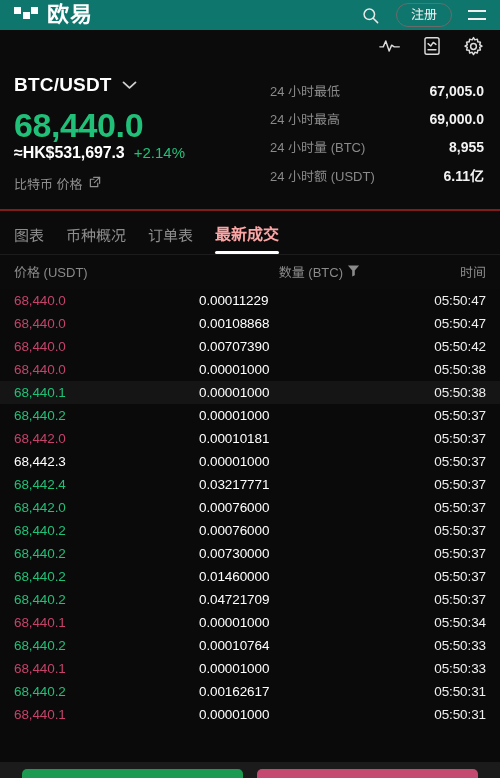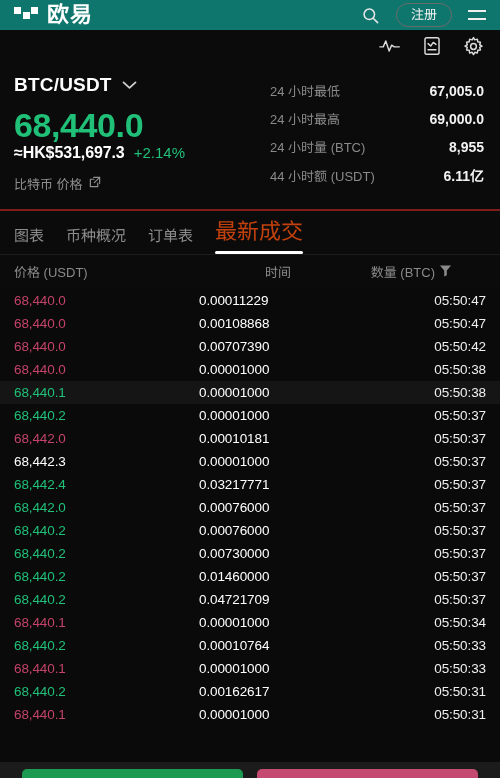--- a/index.html
+++ b/index.html
@@ -80,21 +80,21 @@
   
   .tabs {
     display:flex; align-items:flex-end; gap:22px;
     height:44px; padding:0 14px; background:#0b0b0b;
     border-bottom:1px solid #1c1c1c;
   }
   .tab {
     position:relative; color:#8d8d8d; font-size:15px; font-weight:500;
     padding-bottom:9px; white-space:nowrap;
   }
-  .tab.active { color:#c2410c; font-weight:400; font-size:22px; }
+  .tab.active { color:#fca5a5; font-weight:700; font-size:16px; }
   .tab.active::after {
     content:""; position:absolute; left:0; right:0; bottom:0;
     height:2.5px; background:#fff; border-radius:2px;
   }
 
   
   .thead {
     display:flex; align-items:center;
     height:34px; padding:0 14px; background:#0b0b0b;
   }
@@ -208,44 +208,44 @@
       </div>
       <div class="stat-row">
         <span class="stat-label">24 小时最高</span>
         <span class="stat-value">69,000.0</span>
       </div>
       <div class="stat-row">
         <span class="stat-label">24 小时量 (BTC)</span>
         <span class="stat-value">8,955</span>
       </div>
       <div class="stat-row">
-        <span class="stat-label">44 小时额 (USDT)</span>
+        <span class="stat-label">24 小时额 (USDT)</span>
         <span class="stat-value">6.11亿</span>
       </div>
     </div>
   </div>
 
   <div class="tabs">
     <div class="tab">图表</div>
     <div class="tab">币种概况</div>
     <div class="tab">订单表</div>
     <div class="tab active">最新成交</div>
   </div>
 
   <div class="thead">
     <div class="th col-price">价格 (USDT)</div>
-    <div class="th col-time">时间</div>
     <div class="th col-amt">
       <span>数量 (BTC)</span>
       <span>
         <svg width="13" height="13" viewBox="0 0 14 14" fill="currentColor">
           <path d="M1 1.6 h12 l-4.6 5.4 v5.2 l-2.8 1.2 v-6.4 z"></path>
         </svg>
       </span>
     </div>
+    <div class="th col-time">时间</div>
   </div>
 
   <div class="tbody" id="trades-body">
       <div class="trow">
         <div class="td price" style="color: rgb(196, 67, 106);">68,440.0</div>
         <div class="td amount">0.00011229</div>
         <div class="td time">05:50:47</div>
       </div>
       <div class="trow">
         <div class="td price" style="color: rgb(196, 67, 106);">68,440.0</div>

